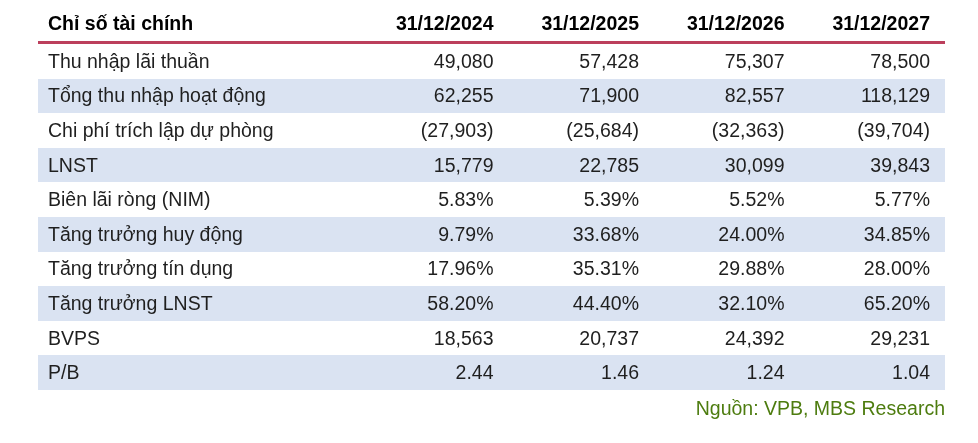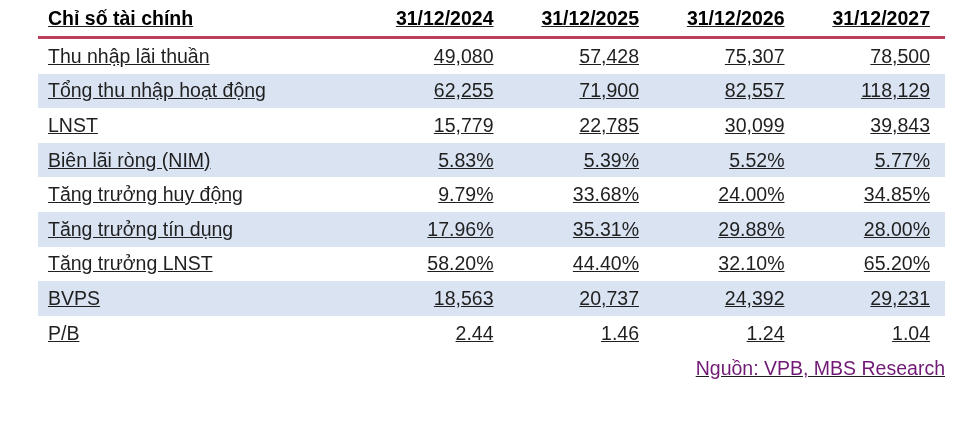--- a/index.html
+++ b/index.html
@@ -8,21 +8,21 @@
     background: #ffffff;
   }
   body {
     width: 978px;
     height: 443px;
     overflow: hidden;
     font-family: "Liberation Sans", sans-serif;
     color: var(--text-color, #1f1f1f);
   }
   .page {
-    text-decoration: underline;
+    padding-top: 5px;
   }
   table.fin-table {
     border-collapse: collapse;
     table-layout: fixed;
     width: 907px;
     margin-left: 38px;
     font-size: 19.5px;
   }
   table.fin-table col.c-label { width: 325px; }
   table.fin-table col.c-num   { width: 145.5px; }
@@ -62,21 +62,21 @@
   table.fin-table tbody tr:nth-child(even) {
     background: var(--stripe-color, #dae3f2);
   }
 
   .source-note {
     width: 907px;
     margin-left: 38px;
     margin-top: 7px;
     text-align: right;
     font-size: 19.5px;
-    color: #701a75;
+    color: #4d7c0f;
   }
 </style>
 </head>
 <body style="--accent-color: #bc3f5c; --stripe-color: #dae3f2; --text-color: #1f1f1f;">
 
 <div class="page">
 
   <table class="fin-table">
     <colgroup>
       <col class="c-label">
@@ -101,20 +101,27 @@
     <td class="num-col">57,428</td>
     <td class="num-col">75,307</td>
     <td class="num-col">78,500</td>
   </tr>
         <tr>
     <td class="label-col">Tổng thu nhập hoạt động</td>
     <td class="num-col">62,255</td>
     <td class="num-col">71,900</td>
     <td class="num-col">82,557</td>
     <td class="num-col">118,129</td>
+  </tr>
+        <tr>
+    <td class="label-col">Chi phí trích lập dự phòng</td>
+    <td class="num-col">(27,903)</td>
+    <td class="num-col">(25,684)</td>
+    <td class="num-col">(32,363)</td>
+    <td class="num-col">(39,704)</td>
   </tr>
         <tr>
     <td class="label-col">LNST</td>
     <td class="num-col">15,779</td>
     <td class="num-col">22,785</td>
     <td class="num-col">30,099</td>
     <td class="num-col">39,843</td>
   </tr>
         <tr>
     <td class="label-col">Biên lãi ròng (NIM)</td>

